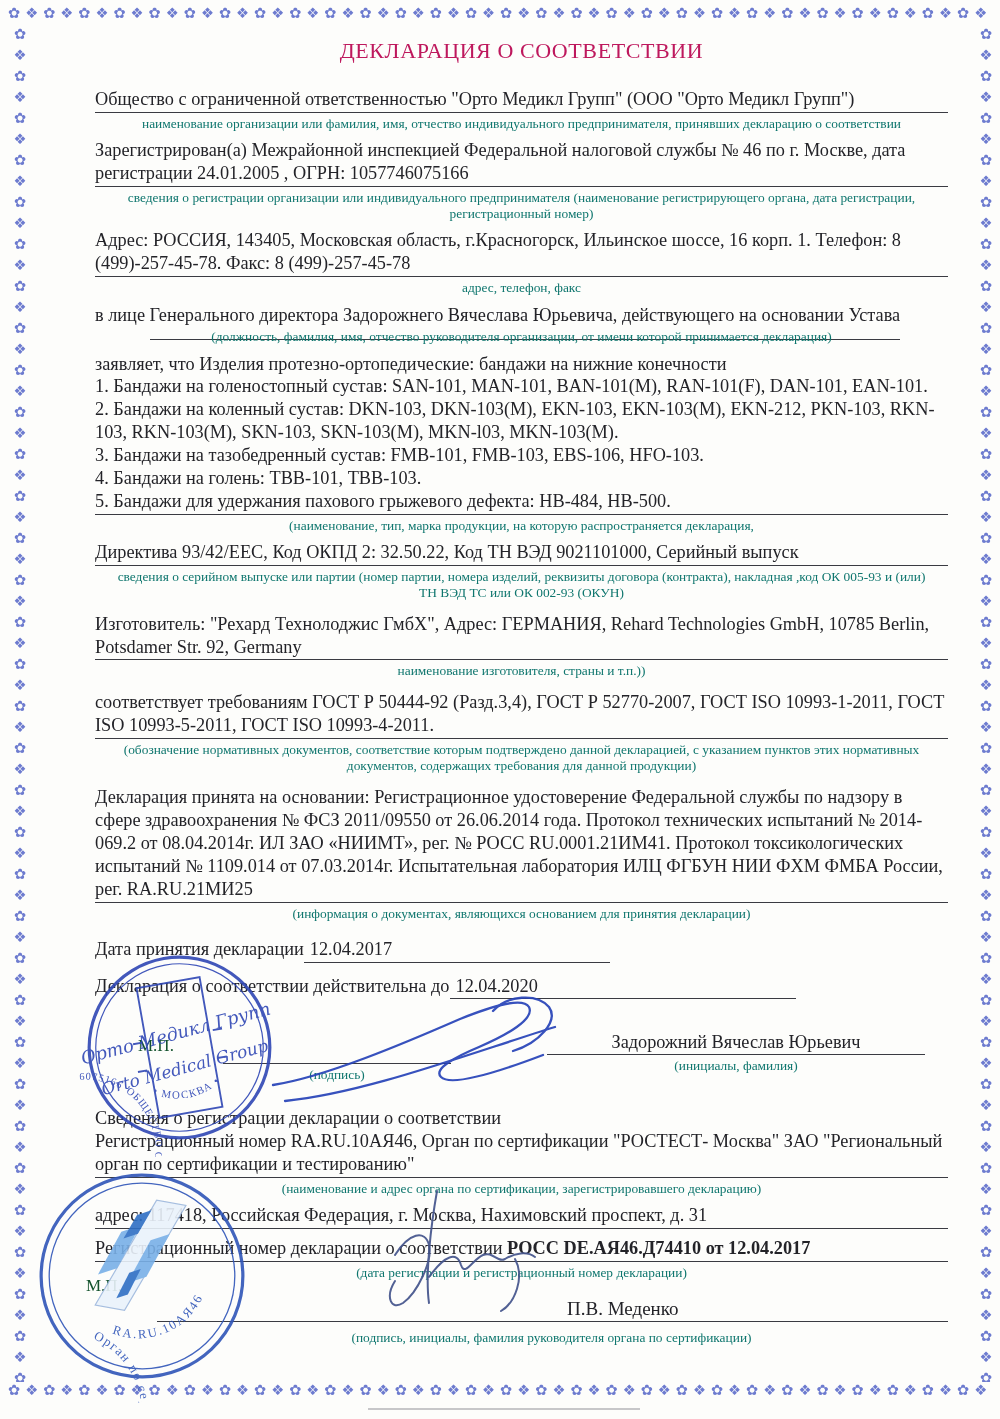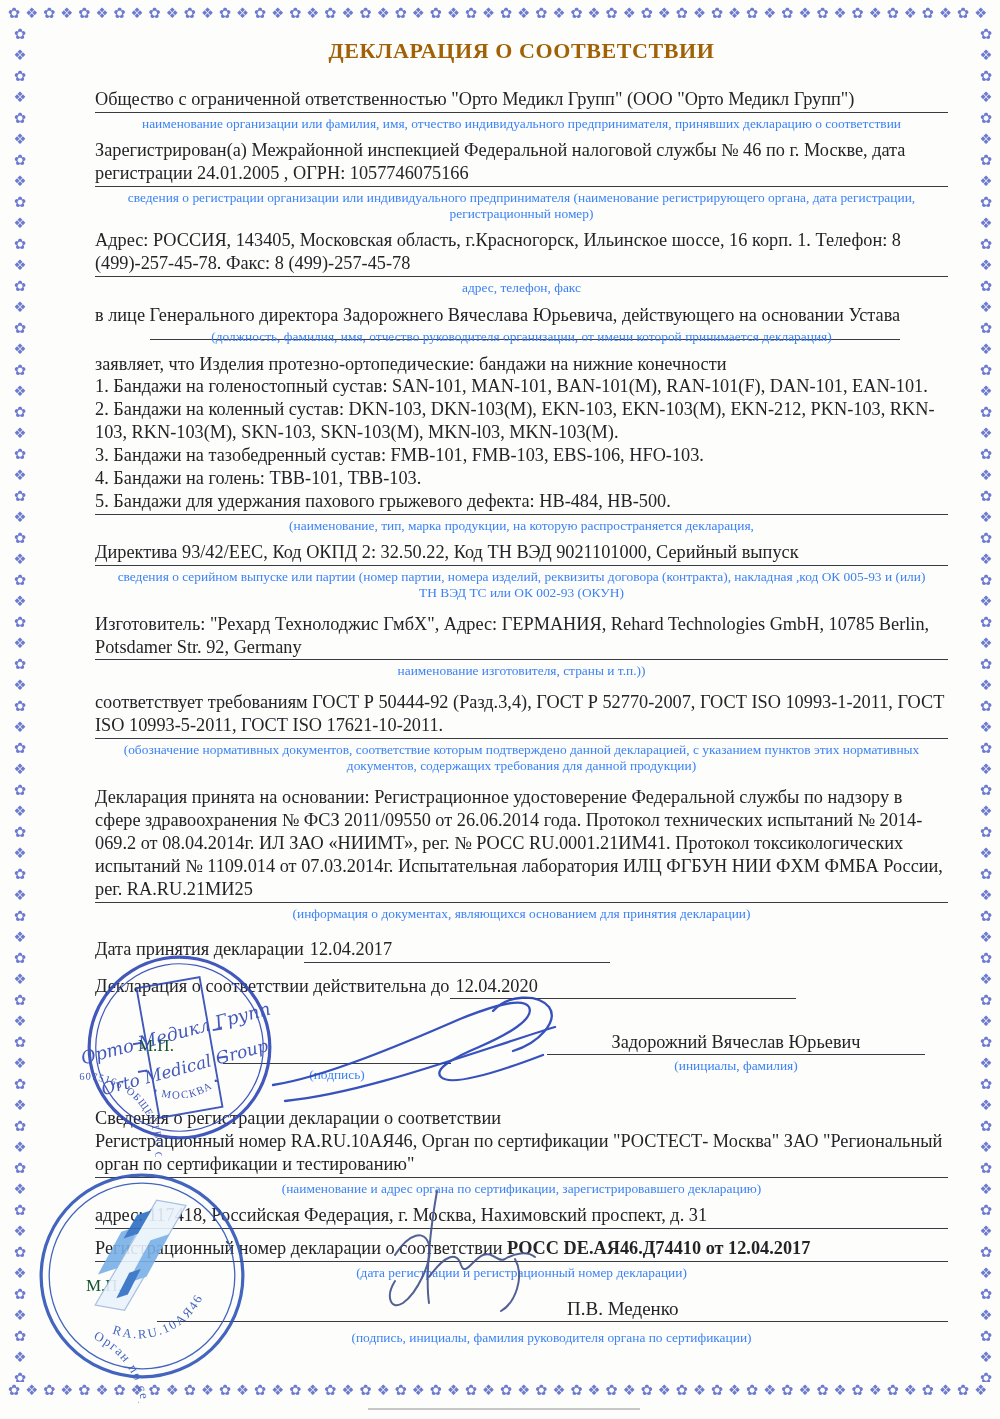--- a/index.html
+++ b/index.html
@@ -7,26 +7,26 @@
         font-family:"Liberation Serif",serif;color:#232328;}
   
   .orn{position:absolute;font-size:14.5px;letter-spacing:5px;line-height:1;white-space:nowrap;
        overflow:hidden;user-select:none;opacity:.85;font-family:"DejaVu Sans",sans-serif;}
   .orn-top{left:8px;top:6px;width:982px;height:21px;}
   .orn-bottom{left:8px;top:1383px;width:982px;height:21px;}
   .orn-left{left:6px;top:26px;height:1356px;width:21px;writing-mode:vertical-rl;}
   .orn-right{left:972px;top:26px;height:1356px;width:21px;writing-mode:vertical-rl;}
   
   .doc{position:absolute;left:95px;top:34px;width:853px;z-index:1;}
-  .title{font-size:22px;font-weight:bold;text-align:center;letter-spacing:.6px;
-         margin:4px 0 24px;color:#a16207;}
+  .title{font-size:22px;font-weight:normal;text-align:center;letter-spacing:.6px;
+         margin:4px 0 24px;color:#be185d;}
   .line{font-size:18.3px;line-height:1.25;margin:0;}
   .u{border-bottom:1.6px solid #3a3b42;padding-bottom:1px;}
   .u-inline{border-bottom:1.6px solid #3a3b42;padding-bottom:14px;}
-  .cap{font-size:13.4px;line-height:1.2;text-align:center;color:#3b82f6;margin:3px auto 7px;max-width:812px;}
+  .cap{font-size:13.4px;line-height:1.2;text-align:center;color:#0f766e;margin:3px auto 7px;max-width:812px;}
   .b{font-weight:bold;}
   .uv{display:inline-block;border-bottom:1.6px solid #3a3b42;padding:0 10px 1px 6px;min-width:290px;}
   .uv2{min-width:330px;}
   .mt8{margin-top:8px;} .mt12{margin-top:12px;} .mt16{margin-top:16px;}
   
   .sigrow1{position:relative;height:96px;margin-top:12px;}
   .slot1{position:absolute;left:128px;top:52px;width:228px;}
   .slot2{position:absolute;left:452px;top:20px;width:378px;text-align:center;}
   .rule{border-bottom:1.5px solid #3a3b42;height:0;}
   .sigrow2{position:relative;height:66px;margin-top:8px;}
@@ -73,21 +73,21 @@
     <p class="line">4. Бандажи на голень: ТВВ-101, ТВВ-103.</p>
     <p class="line u">5. Бандажи для удержания пахового грыжевого дефекта: НВ-484, НВ-500.</p>
     <p class="cap">(наименование, тип, марка продукции, на которую распространяется декларация,</p>
 
     <p class="line u">Директива 93/42/ЕЕС, Код ОКПД 2:  32.50.22, Код ТН ВЭД 9021101000, Серийный выпуск</p>
     <p class="cap">сведения о серийном выпуске или партии (номер партии, номера изделий, реквизиты договора (контракта), накладная ,код ОК 005-93 и (или) ТН ВЭД ТС или ОК 002-93 (ОКУН)</p>
 
     <p class="line u mt12">Изготовитель: "Рехард Технолоджис ГмбХ", Адрес: ГЕРМАНИЯ, Rehard Technologies GmbH, 10785 Berlin, Potsdamer Str. 92, Germany</p>
     <p class="cap">наименование изготовителя, страны и т.п.))</p>
 
-    <p class="line u mt12">соответствует требованиям ГОСТ Р 50444-92 (Разд.3,4), ГОСТ Р 52770-2007,  ГОСТ  ISO 10993-1-2011, ГОСТ ISO 10993-5-2011, ГОСТ  ISO 17621-10-2011.</p>
+    <p class="line u mt12">соответствует требованиям ГОСТ Р 50444-92 (Разд.3,4), ГОСТ Р 52770-2007,  ГОСТ  ISO 10993-1-2011, ГОСТ ISO 10993-5-2011, ГОСТ  ISO 10993-4-2011.</p>
     <p class="cap">(обозначение нормативных документов, соответствие которым подтверждено данной декларацией, с указанием пунктов этих нормативных документов, содержащих требования для данной продукции)</p>
 
     <p class="line u mt12">Декларация принята на основании: Регистрационное удостоверение Федеральной службы по надзору в сфере здравоохранения № ФСЗ 2011/09550 от 26.06.2014 года. Протокол  технических испытаний № 2014-069.2 от 08.04.2014г. ИЛ ЗАО «НИИМТ»,  рег. № РОСС RU.0001.21ИМ41. Протокол токсикологических испытаний № 1109.014 от 07.03.2014г. Испытательная лаборатория ИЛЦ ФГБУН НИИ ФХМ ФМБА России, рег. RA.RU.21МИ25</p>
     <p class="cap">(информация о документах, являющихся основанием для принятия декларации)</p>
 
     <p class="line mt16"><span>Дата принятия декларации</span><span class="uv">12.04.2017</span></p>
     <p class="line mt12"><span>Декларация о соответствии действительна до</span><span class="uv uv2">12.04.2020</span></p>
 
     <div class="sigrow1">
       <div class="slot1">

